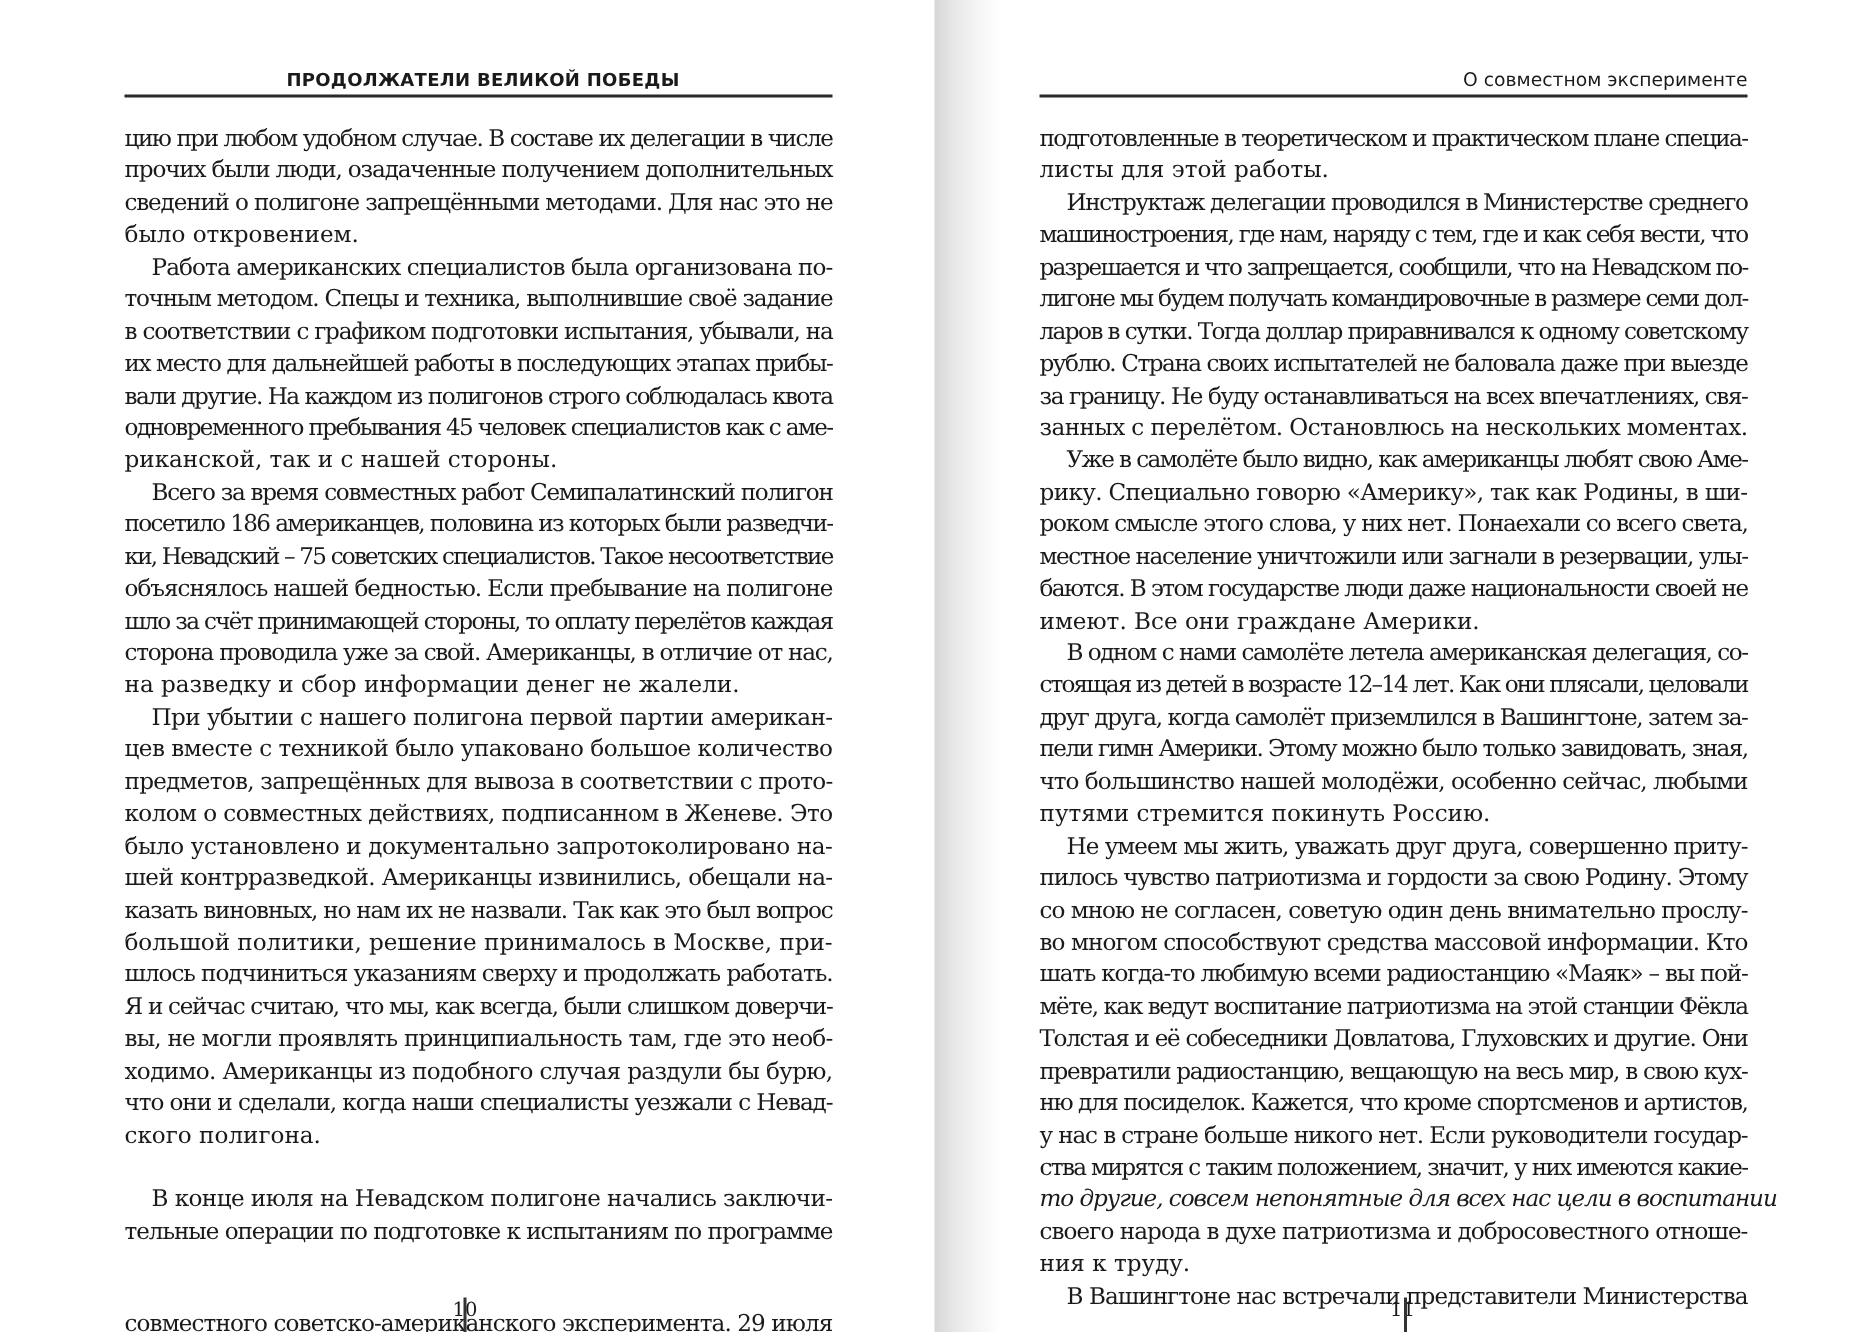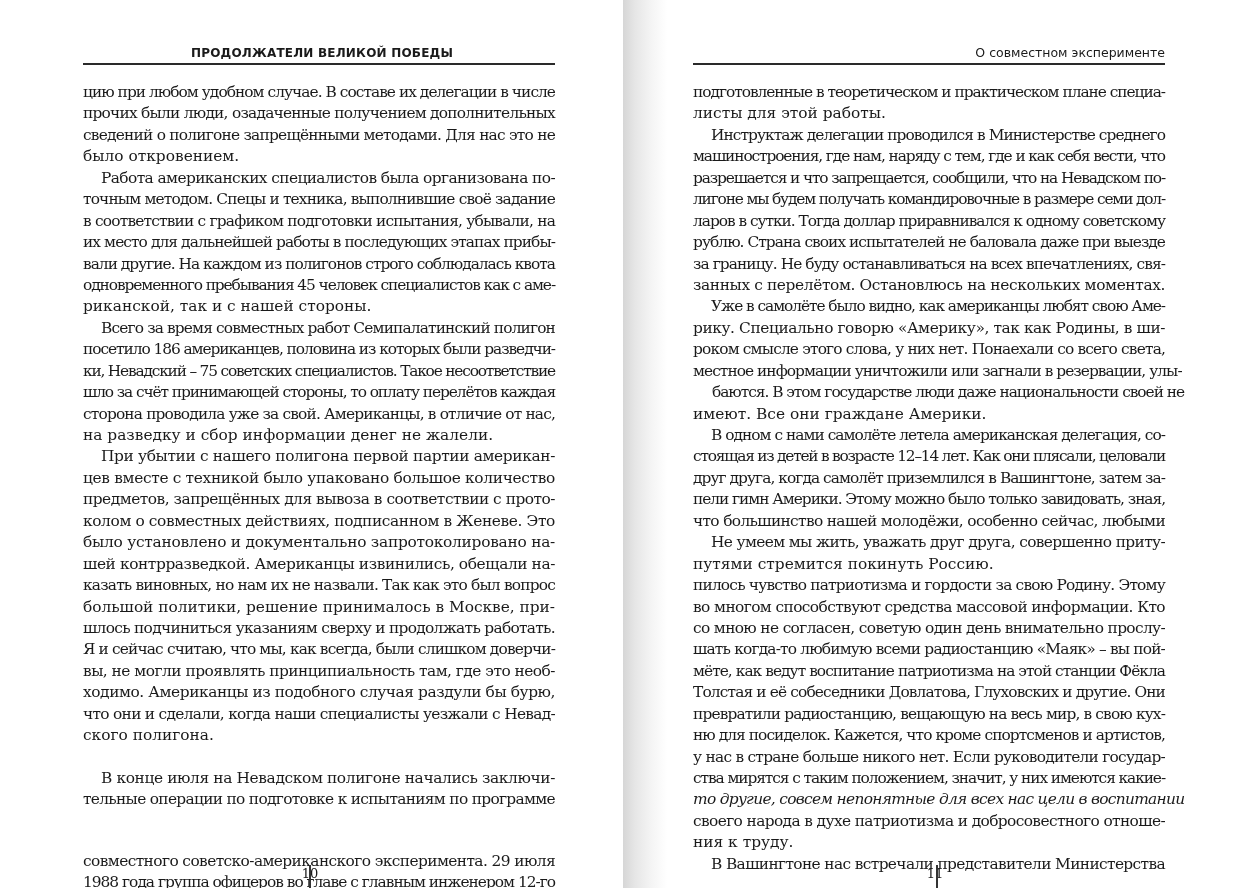--- a/index.html
+++ b/index.html
@@ -62,20 +62,21 @@
       <span class="ln indent" style="letter-spacing: -0.597px;">Работа американских специалистов была организована по-</span>
       <span class="ln" style="letter-spacing: -0.838px;">точным методом. Спецы и техника, выполнившие своё задание</span>
       <span class="ln" style="letter-spacing: -0.808px;">в соответствии с графиком подготовки испытания, убывали, на</span>
       <span class="ln" style="letter-spacing: -0.919px;">их место для дальнейшей работы в последующих этапах прибы-</span>
       <span class="ln" style="letter-spacing: -0.991px;">вали другие. На каждом из полигонов строго соблюдалась квота</span>
       <span class="ln" style="letter-spacing: -1.089px;">одновременного пребывания 45 человек специалистов как с аме-</span>
       <span class="ln last">риканской, так и с нашей стороны.</span>
       <span class="ln indent" style="letter-spacing: -0.856px;">Всего за время совместных работ Семипалатинский полигон</span>
       <span class="ln" style="letter-spacing: -1.059px;">посетило 186 американцев, половина из которых были разведчи-</span>
       <span class="ln" style="letter-spacing: -1.198px;">ки, Невадский – 75 советских специалистов. Такое несоответствие</span>
+      <span class="ln" style="letter-spacing: -0.68px;">объяснялось нашей бедностью. Если пребывание на полигоне</span>
       <span class="ln" style="letter-spacing: -1.107px;">шло за счёт принимающей стороны, то оплату перелётов каждая</span>
       <span class="ln" style="letter-spacing: -0.838px;">сторона проводила уже за свой. Американцы, в отличие от нас,</span>
       <span class="ln last">на разведку и сбор информации денег не жалели.</span>
       <span class="ln indent" style="letter-spacing: -0.362px;">При убытии с нашего полигона первой партии американ-</span>
       <span class="ln" style="letter-spacing: -0.335px;">цев вместе с техникой было упаковано большое количество</span>
       <span class="ln" style="letter-spacing: -0.496px;">предметов, запрещённых для вывоза в соответствии с прото-</span>
       <span class="ln" style="letter-spacing: -0.387px;">колом о совместных действиях, подписанном в Женеве. Это</span>
       <span class="ln" style="letter-spacing: -0.262px;">было установлено и документально запротоколировано на-</span>
       <span class="ln" style="letter-spacing: -0.411px;">шей контрразведкой. Американцы извинились, обещали на-</span>
       <span class="ln" style="letter-spacing: -0.806px;">казать виновных, но нам их не назвали. Так как это был вопрос</span>
@@ -107,33 +108,33 @@
       <span class="ln" style="letter-spacing: -1.112px;">машиностроения, где нам, наряду с тем, где и как себя вести, что</span>
       <span class="ln" style="letter-spacing: -1.142px;">разрешается и что запрещается, сообщили, что на Невадском по-</span>
       <span class="ln" style="letter-spacing: -1.171px;">лигоне мы будем получать командировочные в размере семи дол-</span>
       <span class="ln" style="letter-spacing: -1.036px;">ларов в сутки. Тогда доллар приравнивался к одному советскому</span>
       <span class="ln" style="letter-spacing: -0.956px;">рублю. Страна своих испытателей не баловала даже при выезде</span>
       <span class="ln" style="letter-spacing: -0.929px;">за границу. Не буду останавливаться на всех впечатлениях, свя-</span>
       <span class="ln last" style="letter-spacing: -0.382px;">занных с перелётом. Остановлюсь на нескольких моментах.</span>
       <span class="ln indent" style="letter-spacing: -1.062px;">Уже в самолёте было видно, как американцы любят свою Аме-</span>
       <span class="ln" style="letter-spacing: -0.422px;">рику. Специально говорю «Америку», так как Родины, в ши-</span>
       <span class="ln" style="letter-spacing: -0.84px;">роком смысле этого слова, у них нет. Понаехали со всего света,</span>
-      <span class="ln" style="letter-spacing: -0.958px;">местное информации уничтожили или загнали в резервации, улы-</span>
-      <span class="ln" style="letter-spacing: -1.038px; margin-left: 19px;">баются. В этом государстве люди даже национальности своей не</span>
+      <span class="ln" style="letter-spacing: -0.958px;">местное население уничтожили или загнали в резервации, улы-</span>
+      <span class="ln" style="letter-spacing: -1.038px;">баются. В этом государстве люди даже национальности своей не</span>
       <span class="ln last">имеют. Все они граждане Америки.</span>
       <span class="ln indent" style="letter-spacing: -0.984px;">В одном с нами самолёте летела американская делегация, со-</span>
       <span class="ln" style="letter-spacing: -1.244px;">стоящая из детей в возрасте 12–14 лет. Как они плясали, целовали</span>
       <span class="ln" style="letter-spacing: -0.953px;">друг друга, когда самолёт приземлился в Вашингтоне, затем за-</span>
       <span class="ln" style="letter-spacing: -1.048px;">пели гимн Америки. Этому можно было только завидовать, зная,</span>
       <span class="ln" style="letter-spacing: -0.659px;">что большинство нашей молодёжи, особенно сейчас, любыми</span>
+      <span class="ln last">путями стремится покинуть Россию.</span>
       <span class="ln indent" style="letter-spacing: -0.641px;">Не умеем мы жить, уважать друг друга, совершенно приту-</span>
-      <span class="ln last">путями стремится покинуть Россию.</span>
       <span class="ln" style="letter-spacing: -0.806px;">пилось чувство патриотизма и гордости за свою Родину. Этому</span>
+      <span class="ln" style="letter-spacing: -0.652px;">со мною не согласен, советую один день внимательно прослу-</span>
       <span class="ln" style="letter-spacing: -0.604px;">во многом способствуют средства массовой информации. Кто</span>
-      <span class="ln" style="letter-spacing: -0.652px;">со мною не согласен, советую один день внимательно прослу-</span>
       <span class="ln" style="letter-spacing: -0.819px;">шать когда-то любимую всеми радиостанцию «Маяк» – вы пой-</span>
       <span class="ln" style="letter-spacing: -0.959px;">мёте, как ведут воспитание патриотизма на этой станции Фёкла</span>
       <span class="ln" style="letter-spacing: -0.86px;">Толстая и её собеседники Довлатова, Глуховских и другие. Они</span>
       <span class="ln" style="letter-spacing: -0.856px;">превратили радиостанцию, вещающую на весь мир, в свою кух-</span>
       <span class="ln" style="letter-spacing: -0.943px;">ню для посиделок. Кажется, что кроме спортсменов и артистов,</span>
       <span class="ln" style="letter-spacing: -0.744px;">у нас в стране больше никого нет. Если руководители государ-</span>
       <span class="ln" style="letter-spacing: -1.092px;">ства мирятся с таким положением, значит, у них имеются какие-</span>
       <span class="ln" style="letter-spacing: -0.696px; font-style: italic;">то другие, совсем непонятные для всех нас цели в воспитании</span>
       <span class="ln" style="letter-spacing: -0.621px;">своего народа в духе патриотизма и добросовестного отноше-</span>
       <span class="ln last">ния к труду.</span>

